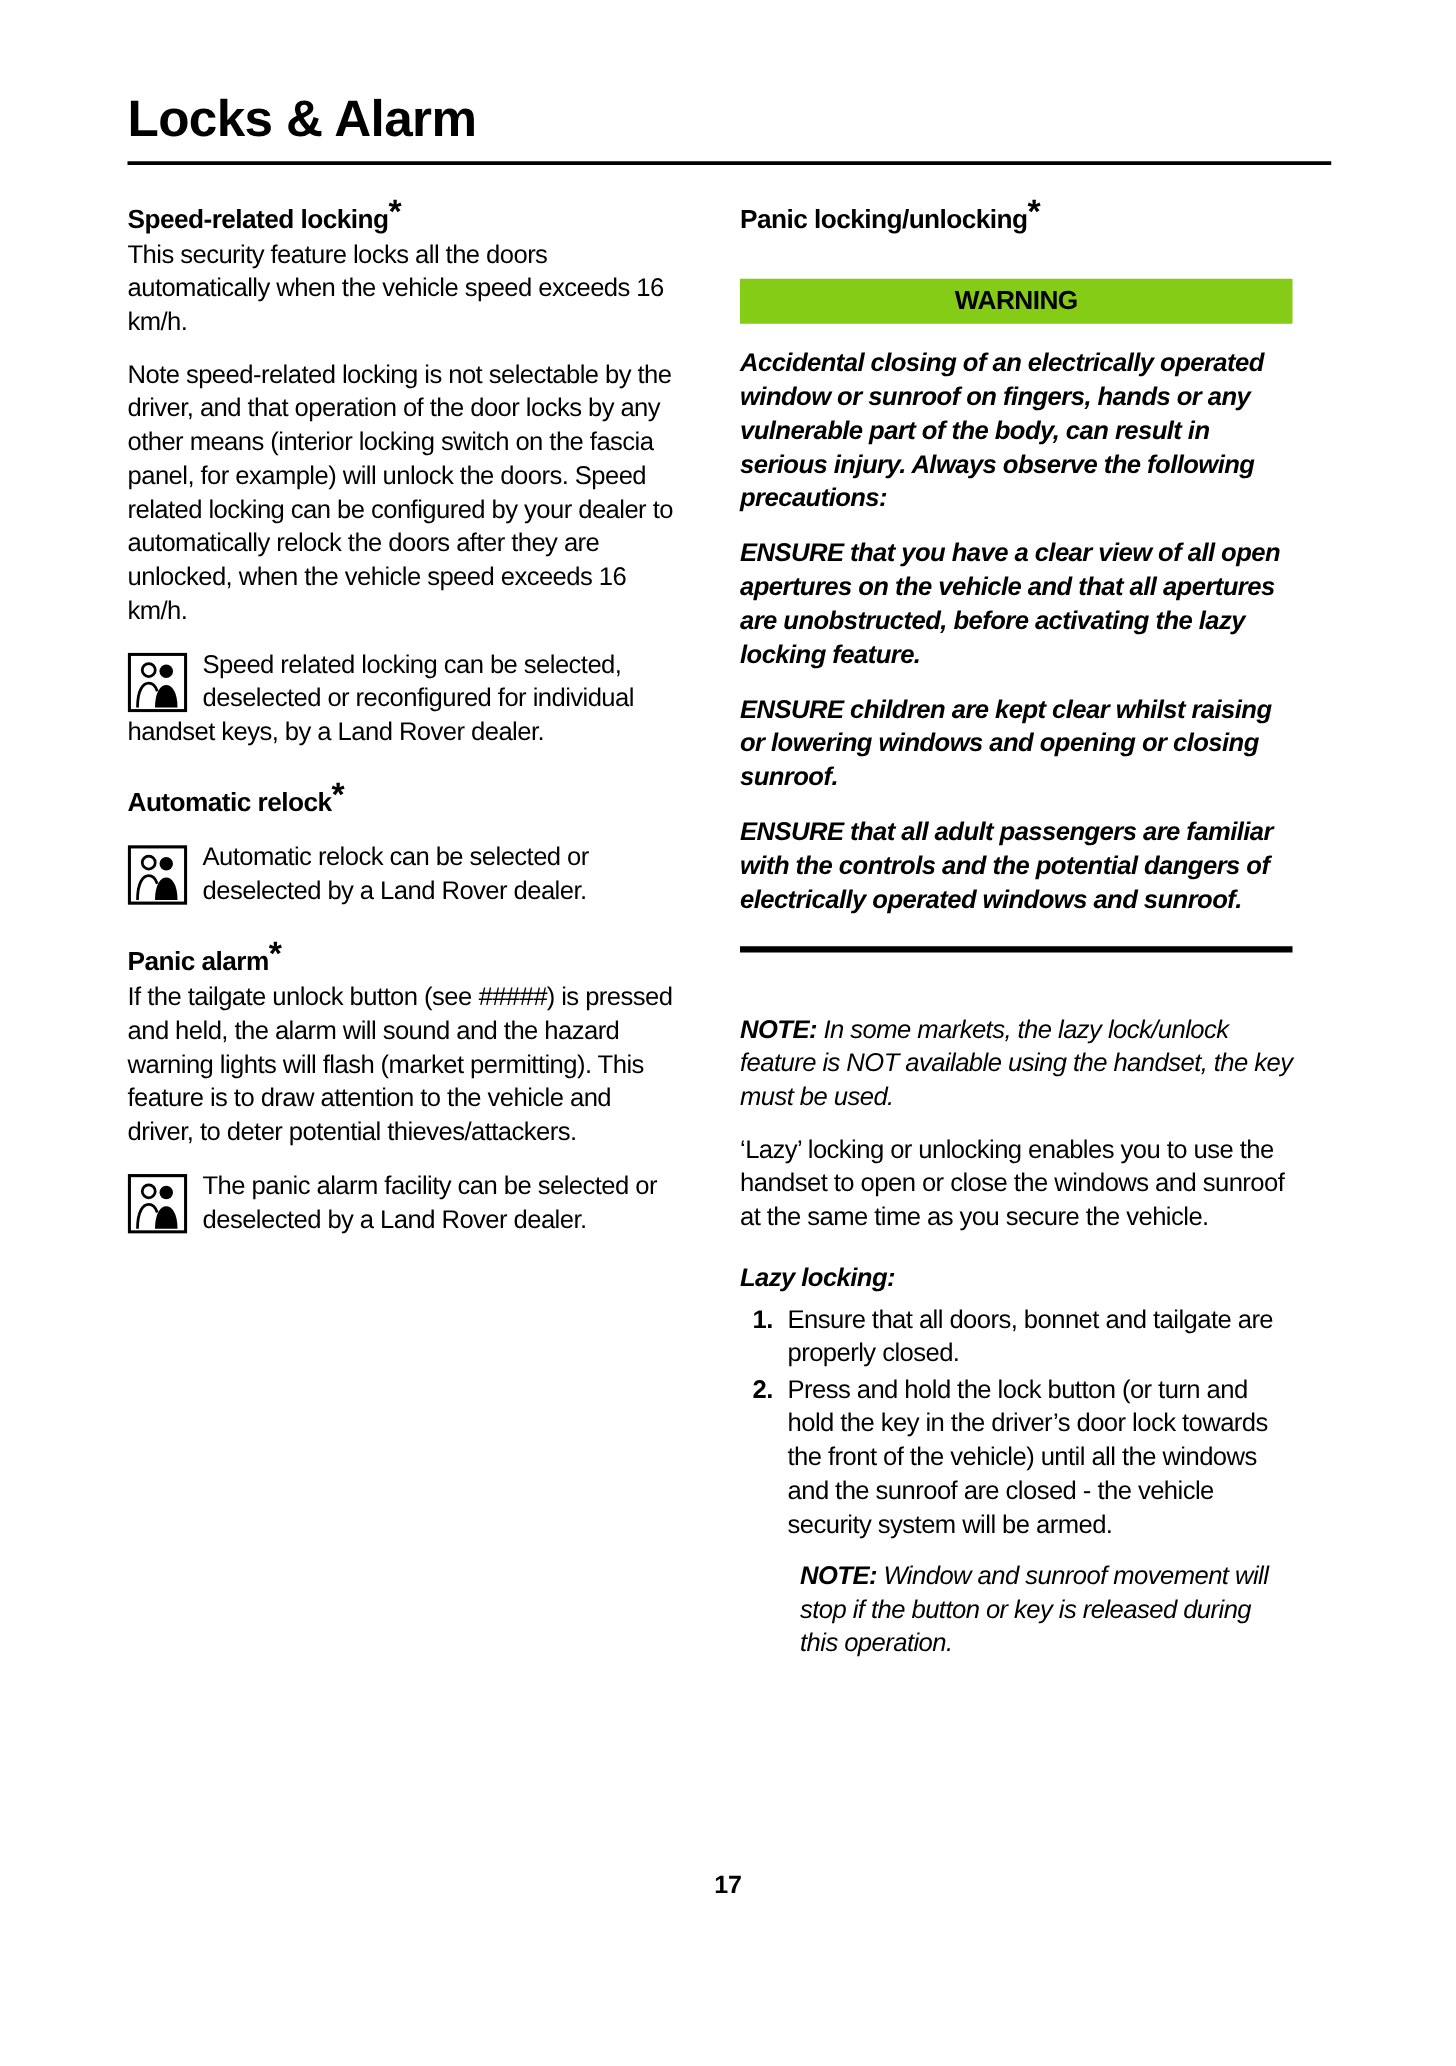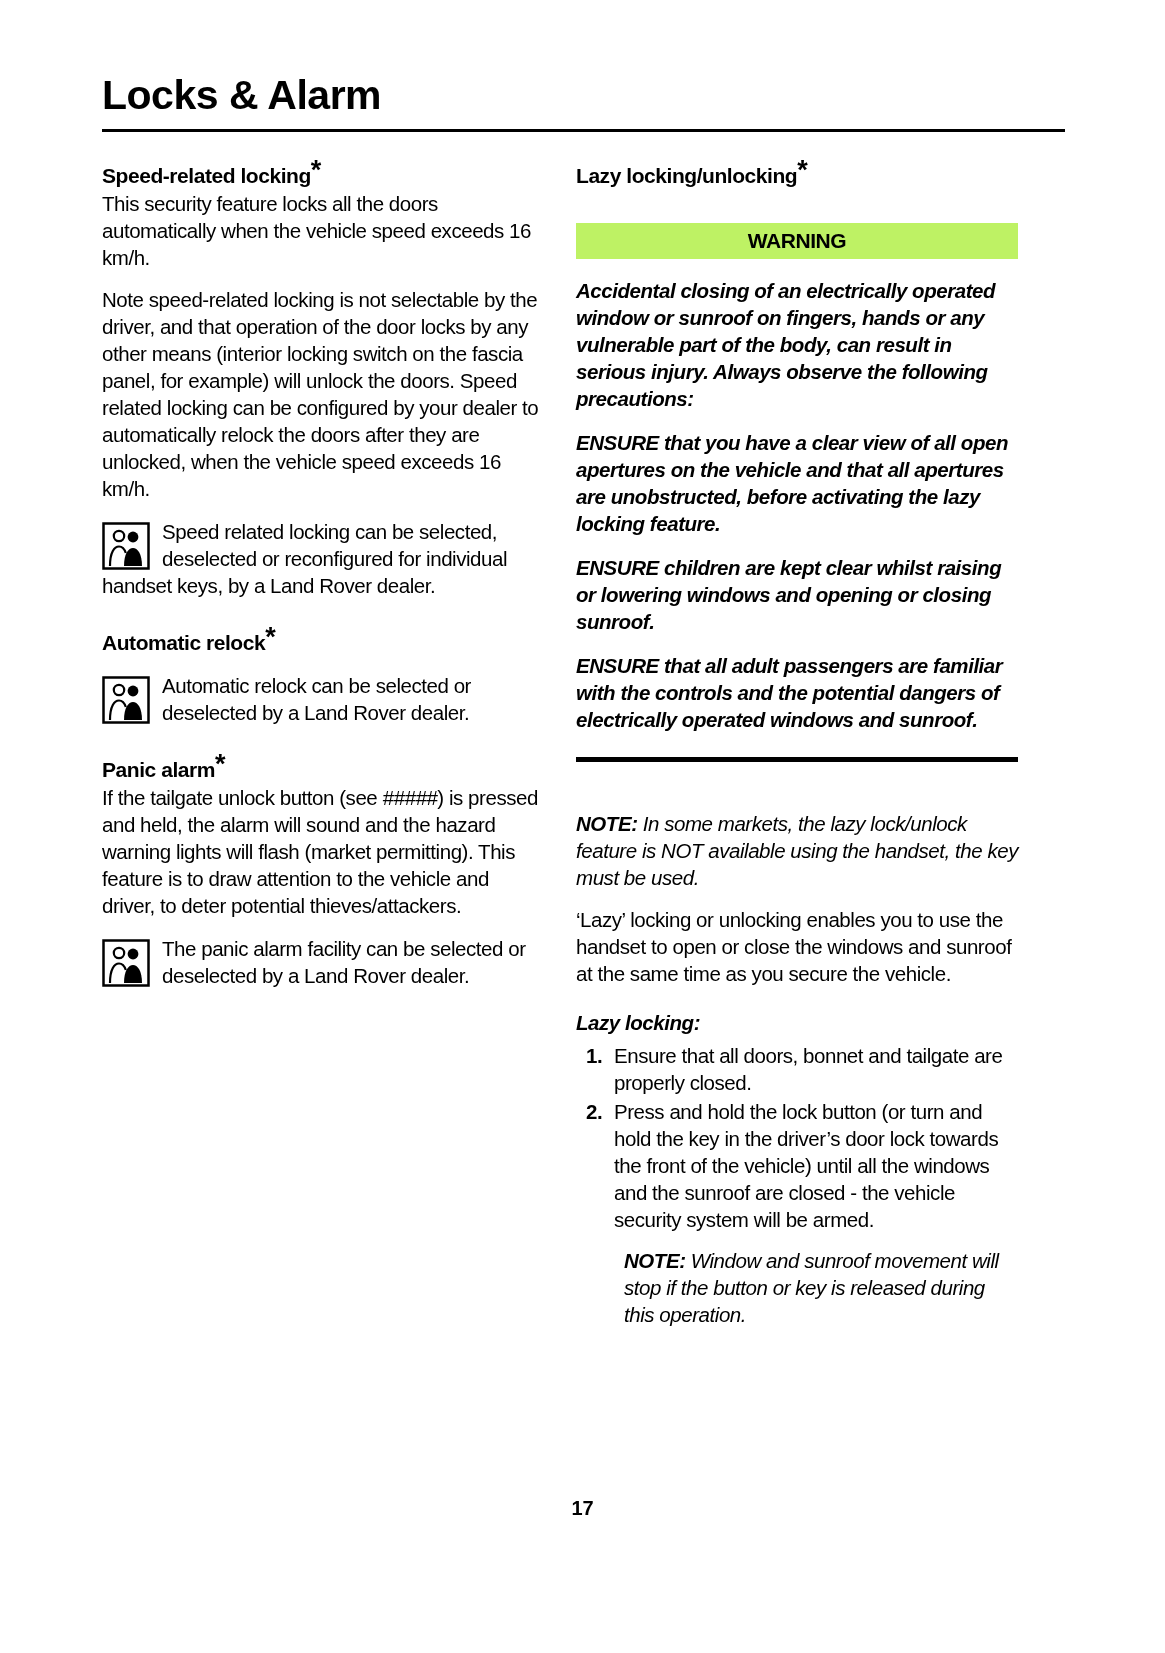--- a/index.html
+++ b/index.html
@@ -18,21 +18,21 @@
     font-weight: bold;
     letter-spacing: -0.5px;
     margin: 0 0 10px 0;
   }
   .title-rule {
     border: none;
     border-top: 3px solid #000;
     margin: 0 0 30px 0;
   }
 
-  .cols { display: flex; gap: 32px; }
+  .cols { display: flex; gap: 48px; }
   .col {
     width: 442px;
     font-size: 20.5px;
     line-height: 27px;
     letter-spacing: -0.45px;
   }
 
   .heading {
     font-size: 21px;
     font-weight: bold;
@@ -55,21 +55,21 @@
     float: left;
     width: 48px;
     height: 48px;
     margin: 4px 12px 2px 0;
   }
   .dealer-note .note-text {
     margin: 0;
   }
 
   .warning-box {
-    background: #bef264;
+    background: #84cc16;
     text-align: center;
     font-weight: bold;
     font-size: 21px;
     padding: 4px 0 5px 0;
     margin: 34px 0 18px 0;
   }
   .warn-p {
     font-weight: bold;
     font-style: italic;
     margin: 0 0 17px 0;
@@ -169,21 +169,21 @@
             <path d="M22 44 C22 31.5 26.5 26 31 26 C35.5 26 40 31.5 40 44 Z" fill="#000"></path>
           </svg>
           <p class="note-text">The panic alarm facility can be selected or deselected by a Land Rover dealer.</p>
         </div>
       </div>
 
     </div>
 
     <div class="col">
 
-      <div class="heading"><span>Lazy locking/unlocking</span><span class="star">*</span></div>
+      <div class="heading"><span>Panic locking/unlocking</span><span class="star">*</span></div>
 
       <div class="warning-box">WARNING</div>
 
       <div>
         <p class="warn-p">Accidental closing of an electrically operated window or sunroof on fingers, hands or any vulnerable part of the body, can result in serious injury. Always observe the following precautions:</p>
         <p class="warn-p">ENSURE that you have a clear view of all open apertures on the vehicle and that all apertures are unobstructed, before activating the lazy locking feature.</p>
         <p class="warn-p">ENSURE children are kept clear whilst raising or lowering windows and opening or closing sunroof.</p>
         <p class="warn-p">ENSURE that all adult passengers are familiar with the controls and the potential dangers of electrically operated windows and sunroof.</p>
       </div>
 

